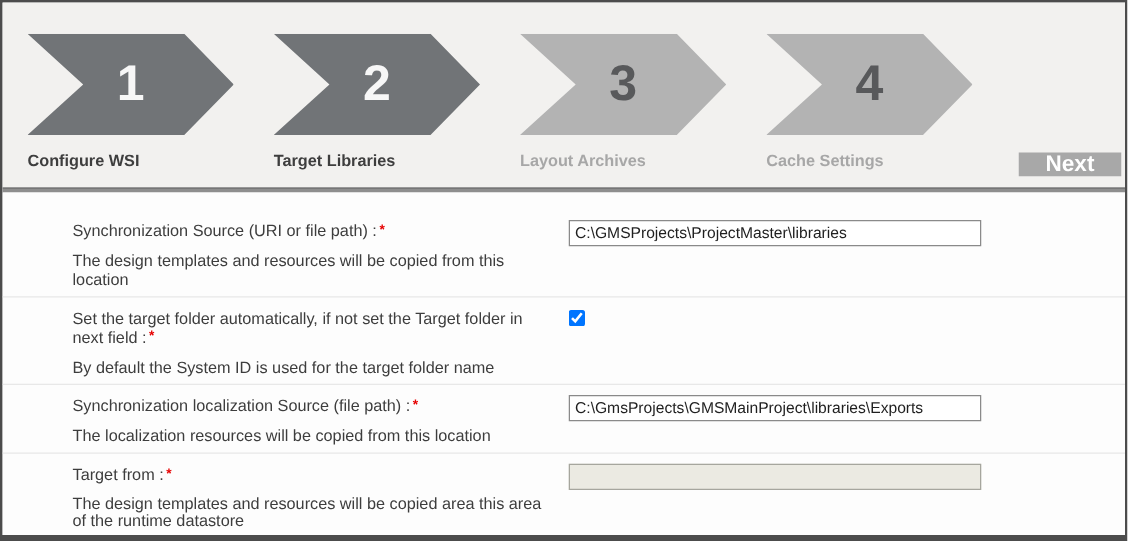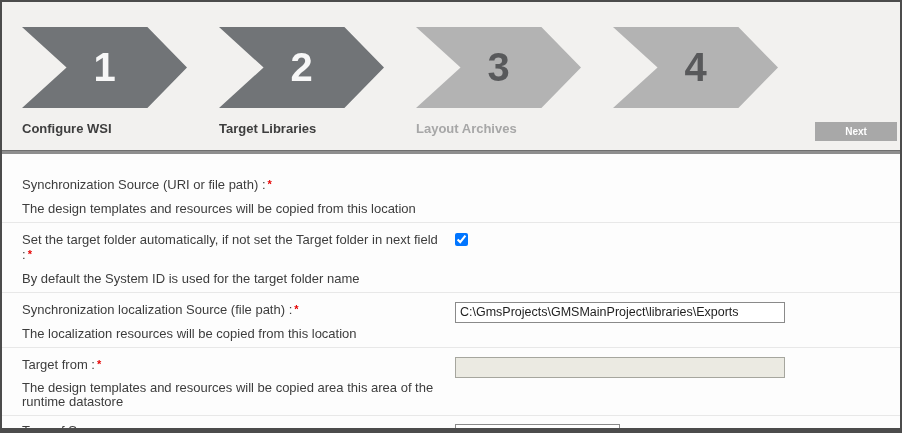--- a/index.html
+++ b/index.html
@@ -32,40 +32,40 @@
     margin-top: 13px; padding-bottom: 14px;
     font-size: 13px; font-weight: bold;
   }
   .step.active .step-label { color: #3e3e3e; }
   .step.inactive .step-label { color: #a7a7a7; }
 
   .next-btn {
     position: absolute; top: 120px; right: 3px;
     width: 82px; height: 19px; line-height: 19px;
     background: #a8a8a8; color: #ffffff;
-    font-size: 10px; font-weight: bold; text-align: center;
+    font-size: 18px; font-weight: bold; text-align: center;
     border: none; cursor: pointer;
     font-family: "Liberation Sans", sans-serif;
   }
 
   .header-divider { height: 4px; background: #8e8e8e; border-top: 1px solid #6f6f6f; }
 
   
   .form { background: #fdfdfd; }
   .form-row {
     display: flex; align-items: flex-start;
     padding: 9px 0 6px 20px;
     border-bottom: 1px solid #e8e8e8;
   }
   .form-row:first-child { padding-top: 23px; }
   .form-row:last-child { border-bottom: none; padding-top: 7px; }
   .col-label { width: 433px; padding-right: 10px; }
   .col-control { flex: 1; }
   .field-label, .field-desc {
-    font-size: 13px; color: #3d3d3d; line-height: 15px;
+    font-size: 13px; color: #3d3d3d; line-height: 15px; margin-left: 36px;
   }
   .field-desc { margin-top: 9px; }
   .form-row:nth-child(4) .field-desc { line-height: 14px; }
   .req { color: #e60000; font-weight: bold; font-size: 11px; vertical-align: top; margin-left: 2px; }
 
   .text-input {
     width: 330px; height: 21px;
     border: 1px solid #8a8a8a; background: #ffffff;
     font-size: 12.5px; color: #1f1f1f; padding: 1px 4px;
     font-family: "Liberation Sans", sans-serif;
@@ -105,34 +105,38 @@
       <div class="step inactive">
         <div class="chevron">
           <span class="num">3</span>
         </div>
         <div class="step-label">Layout Archives</div>
       </div>
       <div class="step inactive">
         <div class="chevron">
           <span class="num">4</span>
         </div>
+        <div class="step-label">Cache Settings</div>
       </div>
     </div>
   </div>
 
   <button class="next-btn">Next</button>
 
   <div class="header-divider"></div>
 
   <div class="form">
 
     <div class="form-row">
       <div class="col-label">
         <div class="field-label"><span>Synchronization Source (URI or file path) :</span><sup class="req">*</sup></div>
         <div class="field-desc">The design templates and resources will be copied from this location</div>
+      </div>
+      <div class="col-control">
+        <input type="text" class="text-input" value="C:\GMSProjects\ProjectMaster\libraries" style="">
       </div>
     </div>
 
     <div class="form-row">
       <div class="col-label">
         <div class="field-label"><span>Set the target folder automatically, if not set the Target folder in next field  :</span><sup class="req">*</sup></div>
         <div class="field-desc">By default the System ID is used for the target folder name</div>
       </div>
       <div class="col-control">
         <input type="checkbox" class="checkbox" checked="true" style="">

